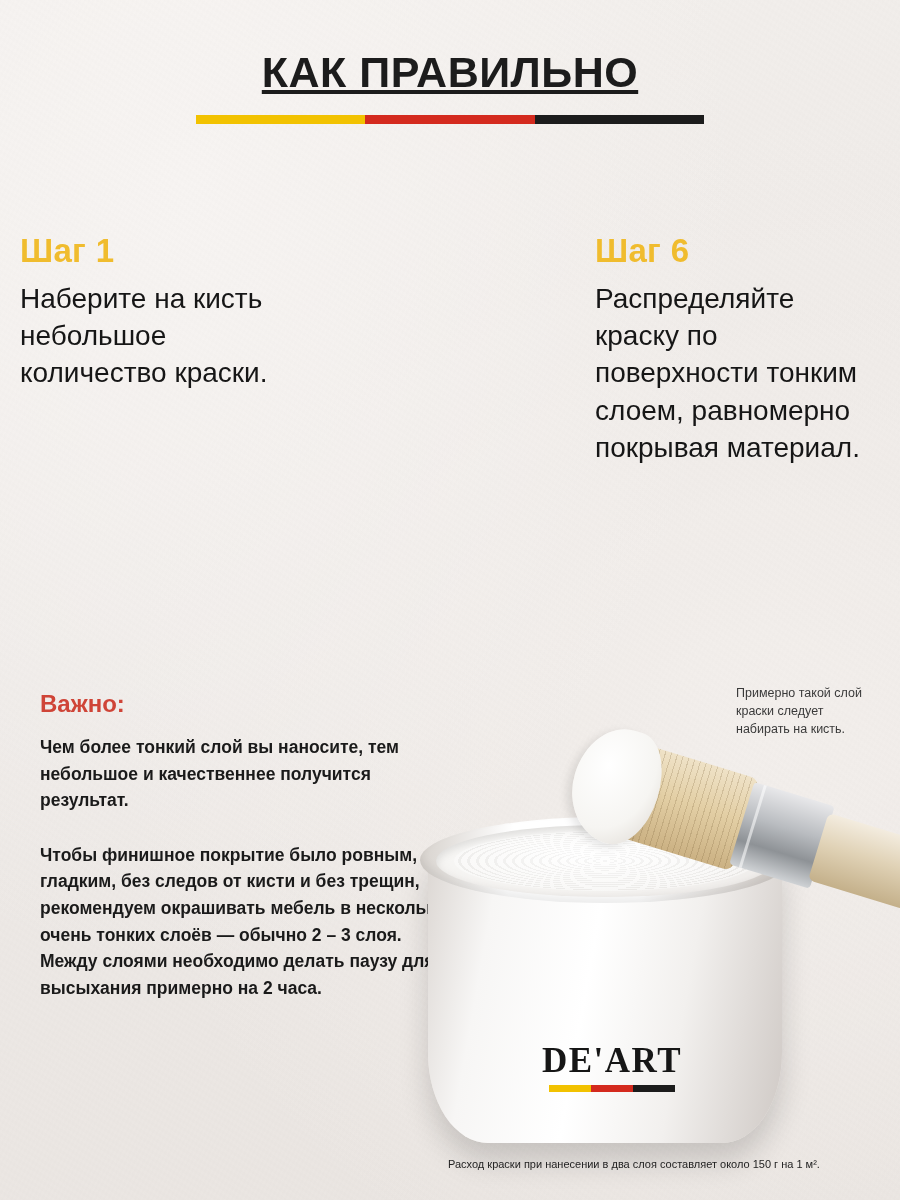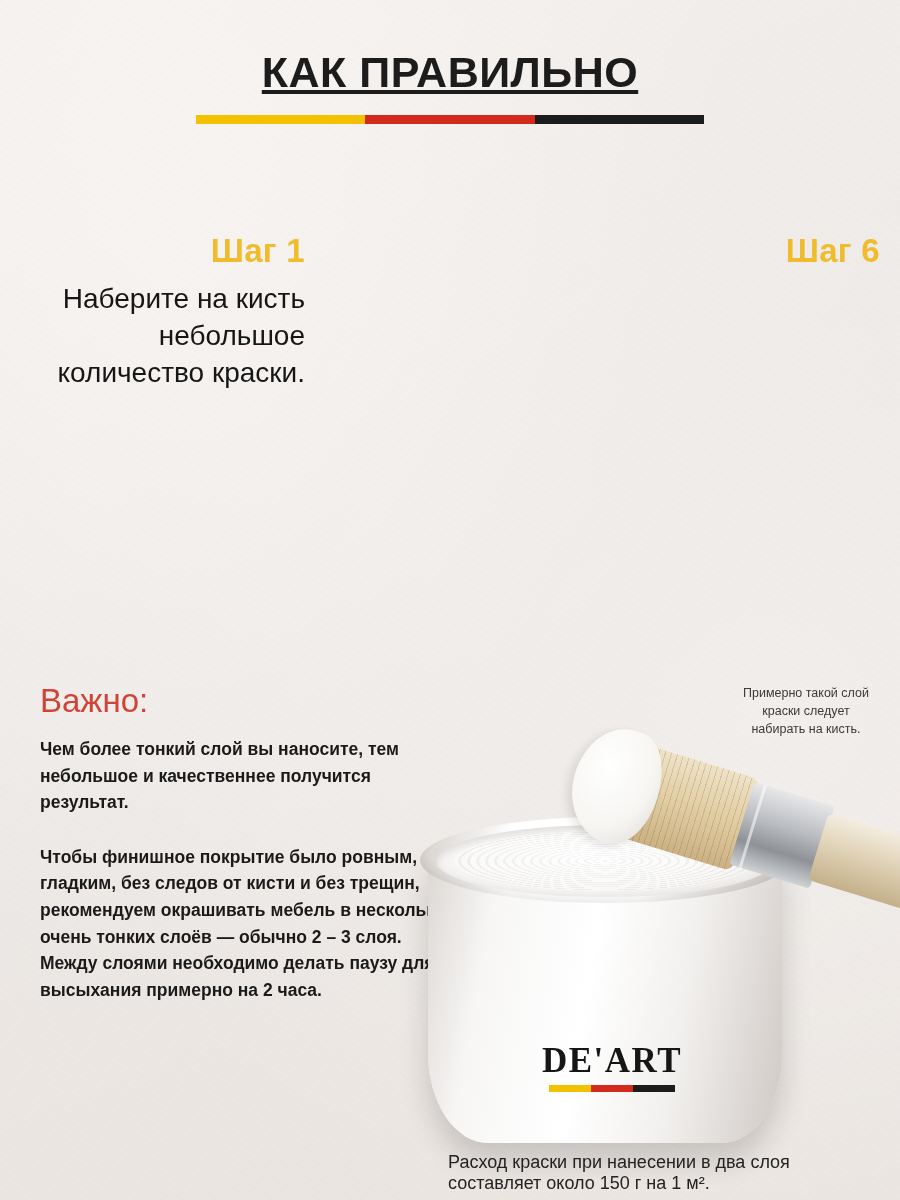--- a/index.html
+++ b/index.html
@@ -63,21 +63,21 @@
 
   
   .steps {
     position: absolute;
     top: 232px;
     left: 20px;
     width: 860px;
     display: flex;
     justify-content: space-between;
   }
-  .step { width: 285px; text-align: right; }
+  .step { width: 285px; text-align: left; }
   .step-title {
     font-weight: bold;
     font-size: 33px;
     color: #f0bc2e;
     margin-bottom: 10px;
     letter-spacing: .3px;
   }
   .step-text {
     font-size: 28px;
     line-height: 1.33;
@@ -85,54 +85,54 @@
   }
 
   
   .important {
     position: absolute;
     left: 40px;
     top: 682px;
     width: 410px;
   }
   .important-title {
-    font-weight: normal;
-    font-size: 33px;
+    font-weight: bold;
+    font-size: 24px;
     color: #cf4437;
-    margin: 0 0 16px 0;
+    margin: 8px 0 16px 0;
   }
   .important p {
     margin: 0 0 28px 0;
     font-size: 17.5px;
     line-height: 1.52;
     color: #1a1a1a;
     font-weight: bold;
   }
   .important p:last-child { margin-bottom: 0; }
 
   
   .brush-note {
     position: absolute;
     right: 24px;
     top: 684px;
     width: 140px;
-    text-align: center;
+    text-align: left;
     font-size: 12.5px;
     line-height: 1.45;
     color: #3a3a3a;
   }
 
   
   .footer-note {
     position: absolute;
     left: 448px;
-    bottom: 6px;
+    bottom: 30px;
     width: 430px;
     text-align: left;
-    font-size: 18px;
+    font-size: 11px;
     color: #232323;
   }
 
   
   .photo {
     position: absolute;
     left: 395px;
     top: 700px;
     width: 505px;
     height: 480px;
@@ -284,20 +284,21 @@
     </div>
   </div>
 
   <div class="steps">
     <div class="step">
       <div class="step-title">Шаг 1</div>
       <div class="step-text">Наберите на кисть небольшое количество краски.</div>
     </div>
     <div class="step">
       <div class="step-title">Шаг 6</div>
+      <div class="step-text">Распределяйте краску по поверхности тонким слоем, равномерно покрывая материал.</div>
     </div>
   </div>
 
   <div class="important">
     <div class="important-title">Важно:</div>
     <p>Чем более тонкий слой вы наносите, тем небольшое и качественнее получится результат.</p>
     <p>Чтобы финишное покрытие было ровным, гладким, без следов от кисти и без трещин, рекомендуем окрашивать мебель в несколько очень тонких слоёв — обычно 2 – 3 слоя. Между слоями необходимо делать паузу для высыхания примерно на 2 часа.</p>
   </div>
 
   <div class="brush-note">Примерно такой слой краски следует набирать на кисть.</div>

